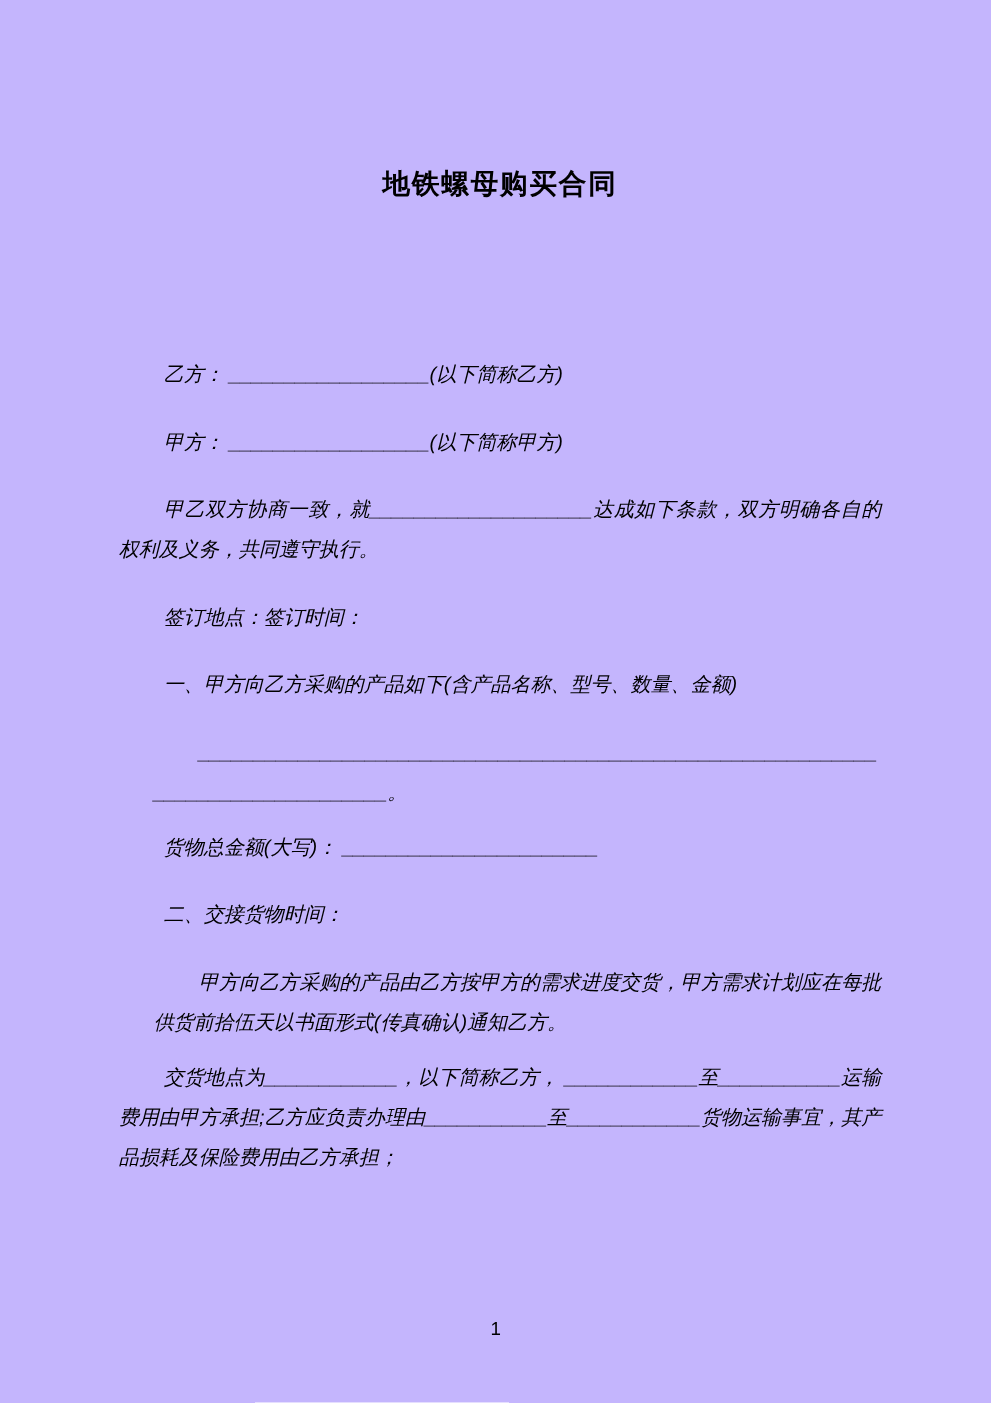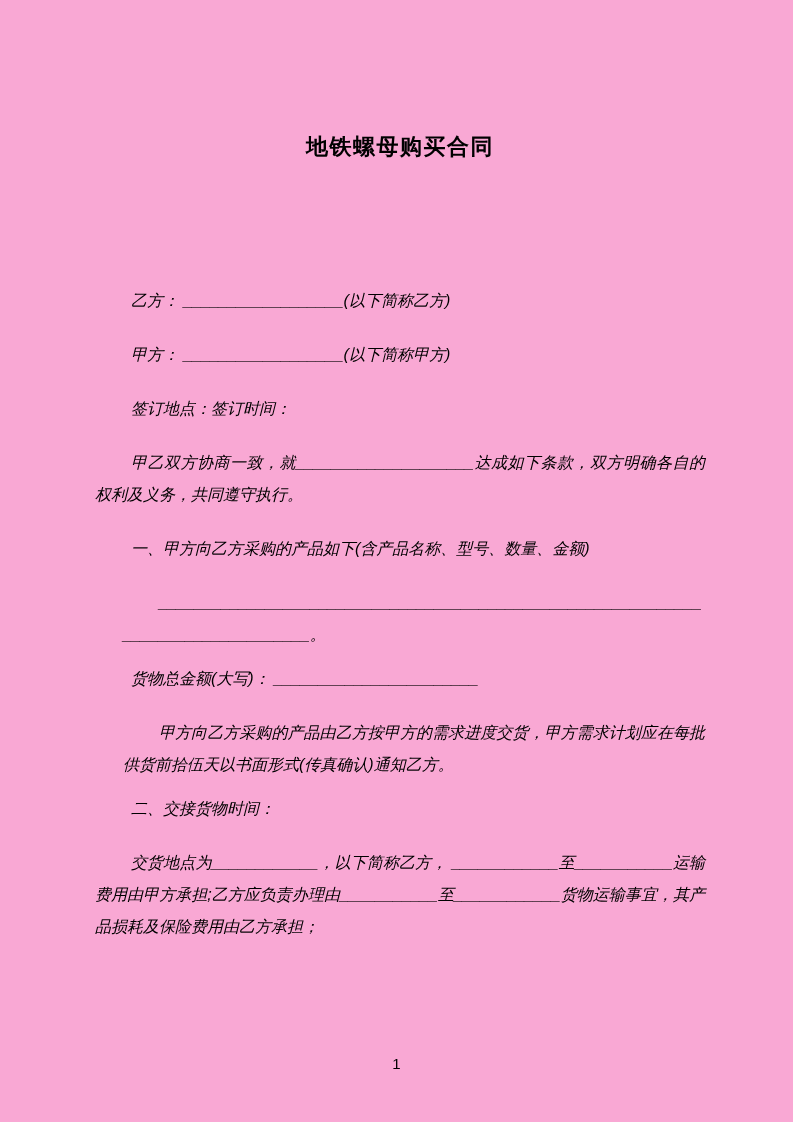--- a/index.html
+++ b/index.html
@@ -5,21 +5,21 @@
   html, body {
     margin: 0;
     padding: 0;
     background: #ffffff;
   }
   .page {
     position: relative;
     width: 793px;
     height: 1122px;
     margin: 0 auto;
-    background: #f9a8d4;
+    background: #c4b5fd;
     color: #000000;
     font-family: "Liberation Sans", "DejaVu Sans", sans-serif;
     font-size: 16px;
     box-sizing: border-box;
     padding: 0 88px 0 95px;
     overflow: hidden;
   }
   .doc-title {
     margin: 0;
     padding-top: 130px;
@@ -61,32 +61,32 @@
 <body>
 
 <div class="page">
 
   <h1 class="doc-title"><span>地铁螺母购买合同</span></h1>
 
   <p class="para first">乙方： __________________(以下简称乙方)</p>
 
   <p class="para">甲方： __________________(以下简称甲方)</p>
 
+  <p class="para">甲乙双方协商一致，就____________________达成如下条款，双方明确各自的权利及义务，共同遵守执行。</p>
+
   <p class="para">签订地点：签订时间：</p>
-
-  <p class="para">甲乙双方协商一致，就____________________达成如下条款，双方明确各自的权利及义务，共同遵守执行。</p>
 
   <p class="para">一、甲方向乙方采购的产品如下(含产品名称、型号、数量、金额)</p>
 
   <p class="para tight breakall">__________________________________________________________________________________。</p>
 
   <p class="para">货物总金额(大写)： _______________________</p>
 
+  <p class="para">二、交接货物时间：</p>
+
   <p class="para tight">甲方向乙方采购的产品由乙方按甲方的需求进度交货，甲方需求计划应在每批供货前拾伍天以书面形式(传真确认)通知乙方。</p>
-
-  <p class="para">二、交接货物时间：</p>
 
 
   <p class="para">交货地点为____________，以下简称乙方， ____________至___________运输费用由甲方承担;乙方应负责办理由___________至____________货物运输事宜，其产品损耗及保险费用由乙方承担；</p>
 
   <div class="page-number">1</div>
 
 </div>
 
 </body></html>

